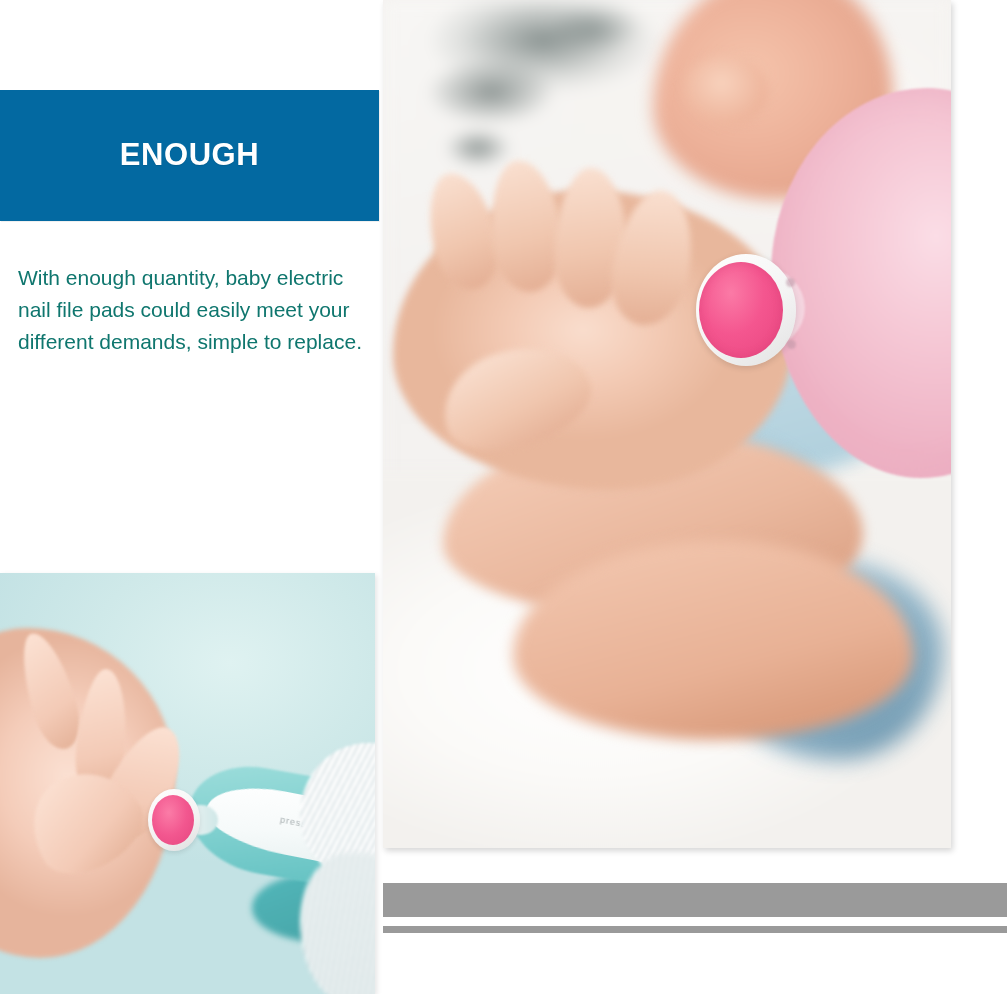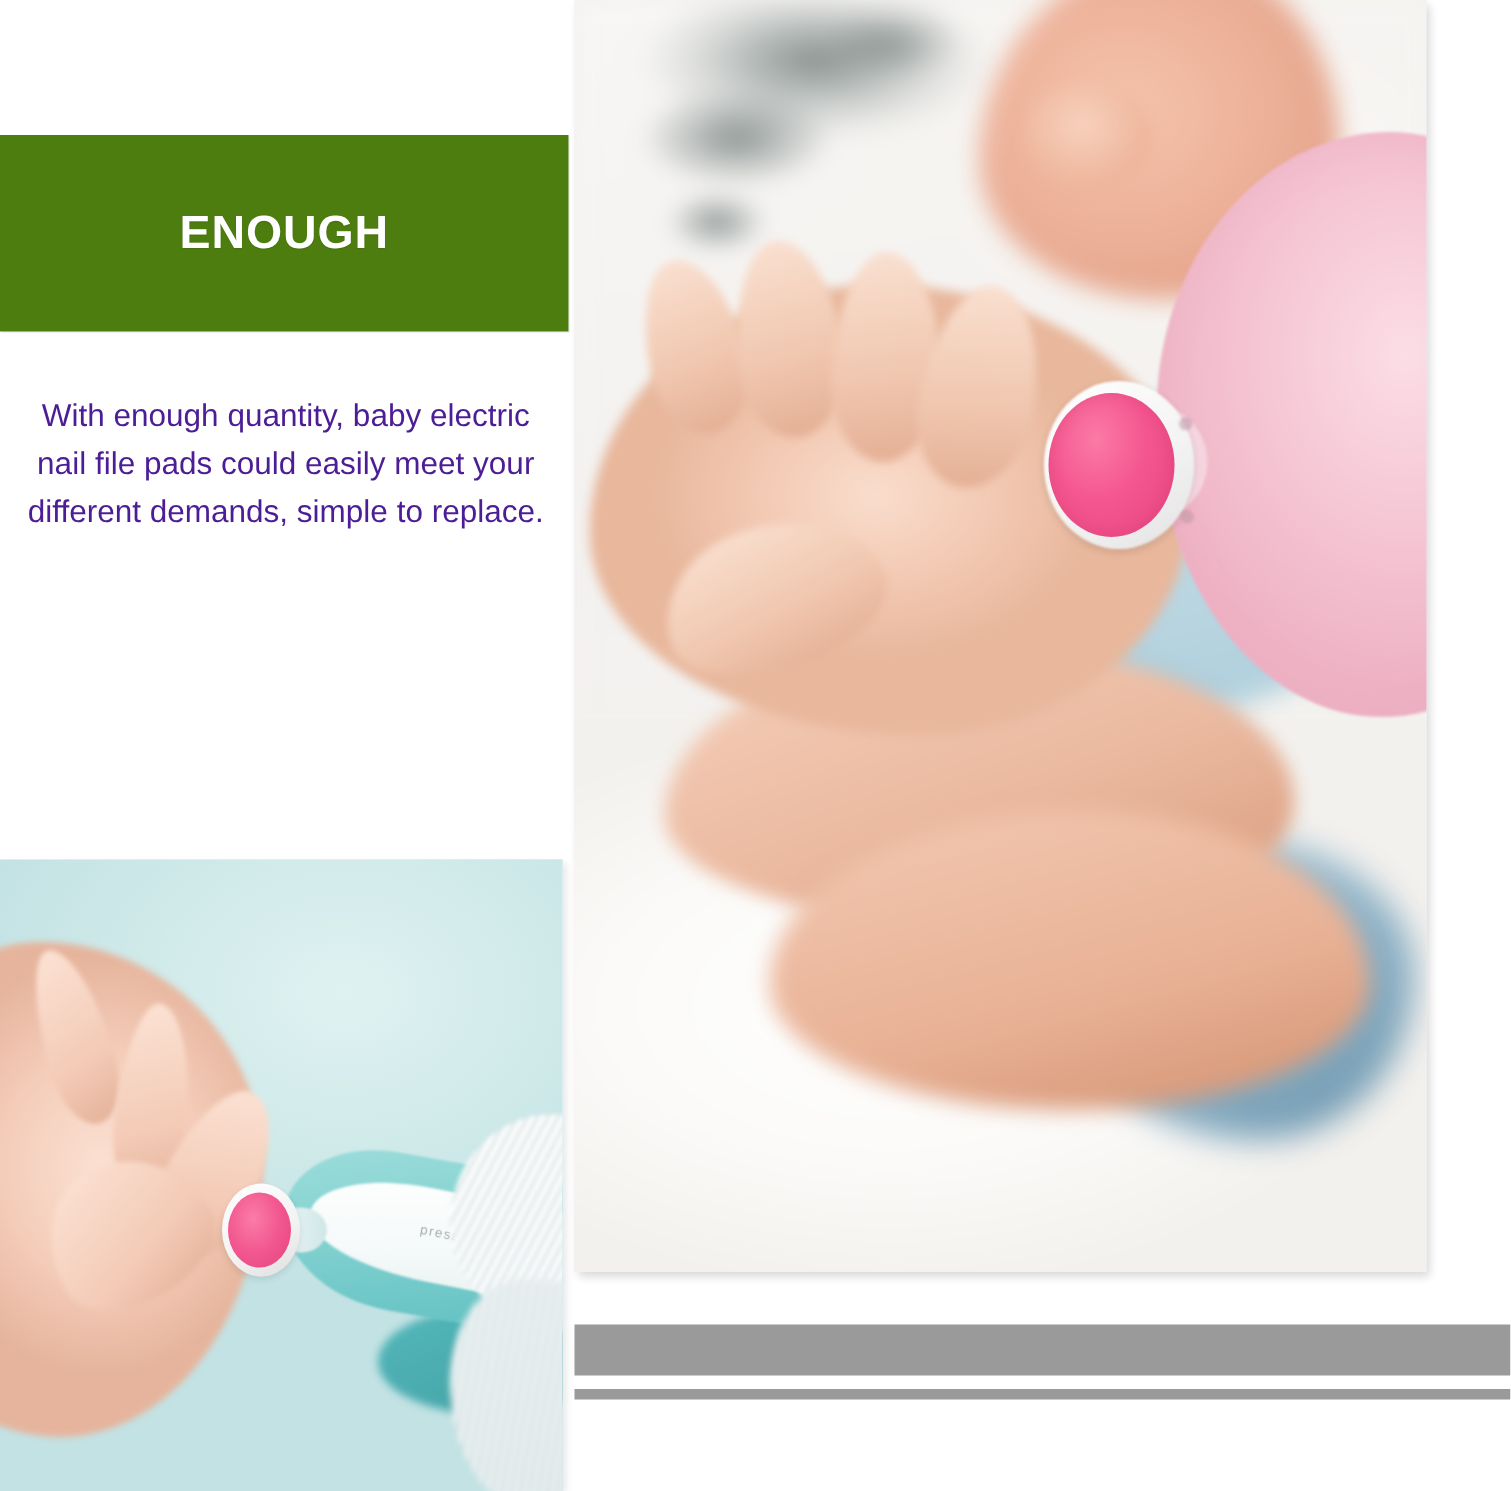--- a/index.html
+++ b/index.html
@@ -7,31 +7,31 @@
     width:1007px; height:994px;
     background:#ffffff;
     font-family:"Liberation Sans", sans-serif;
     overflow:hidden;
   }
   #root { position:relative; width:1007px; height:994px; background:#fff; }
 
   
   .headline-banner{
     position:absolute; left:0; top:90px; width:379px; height:131px;
-    background:#4d7c0f;
+    background:#0369a1;
     display:flex; flex-direction:column; align-items:center; justify-content:center;
     box-shadow:1px 1px 0 rgba(0,0,0,.06);
   }
   .headline-line{
     color:#ffffff; font-weight:bold; font-size:31px; letter-spacing:.6px;
     line-height:1.36; text-align:center; text-shadow:0 1px 1px rgba(0,0,0,.10);
   }
   .body-copy{
     position:absolute; left:18px; top:262px; width:345px;
-    color:#4c1d95; font-size:21px; line-height:1.52; text-align:center;
+    color:#0f766e; font-size:21px; line-height:1.52; 
     font-family:"Liberation Sans", sans-serif;
   }
 
   
   .photo-main{
     position:absolute; left:383px; top:0; width:568px; height:848px;
     overflow:hidden; background:#f4f2f0;
     box-shadow:2px 3px 6px rgba(0,0,0,.16);
   }
   .pm-bg{

